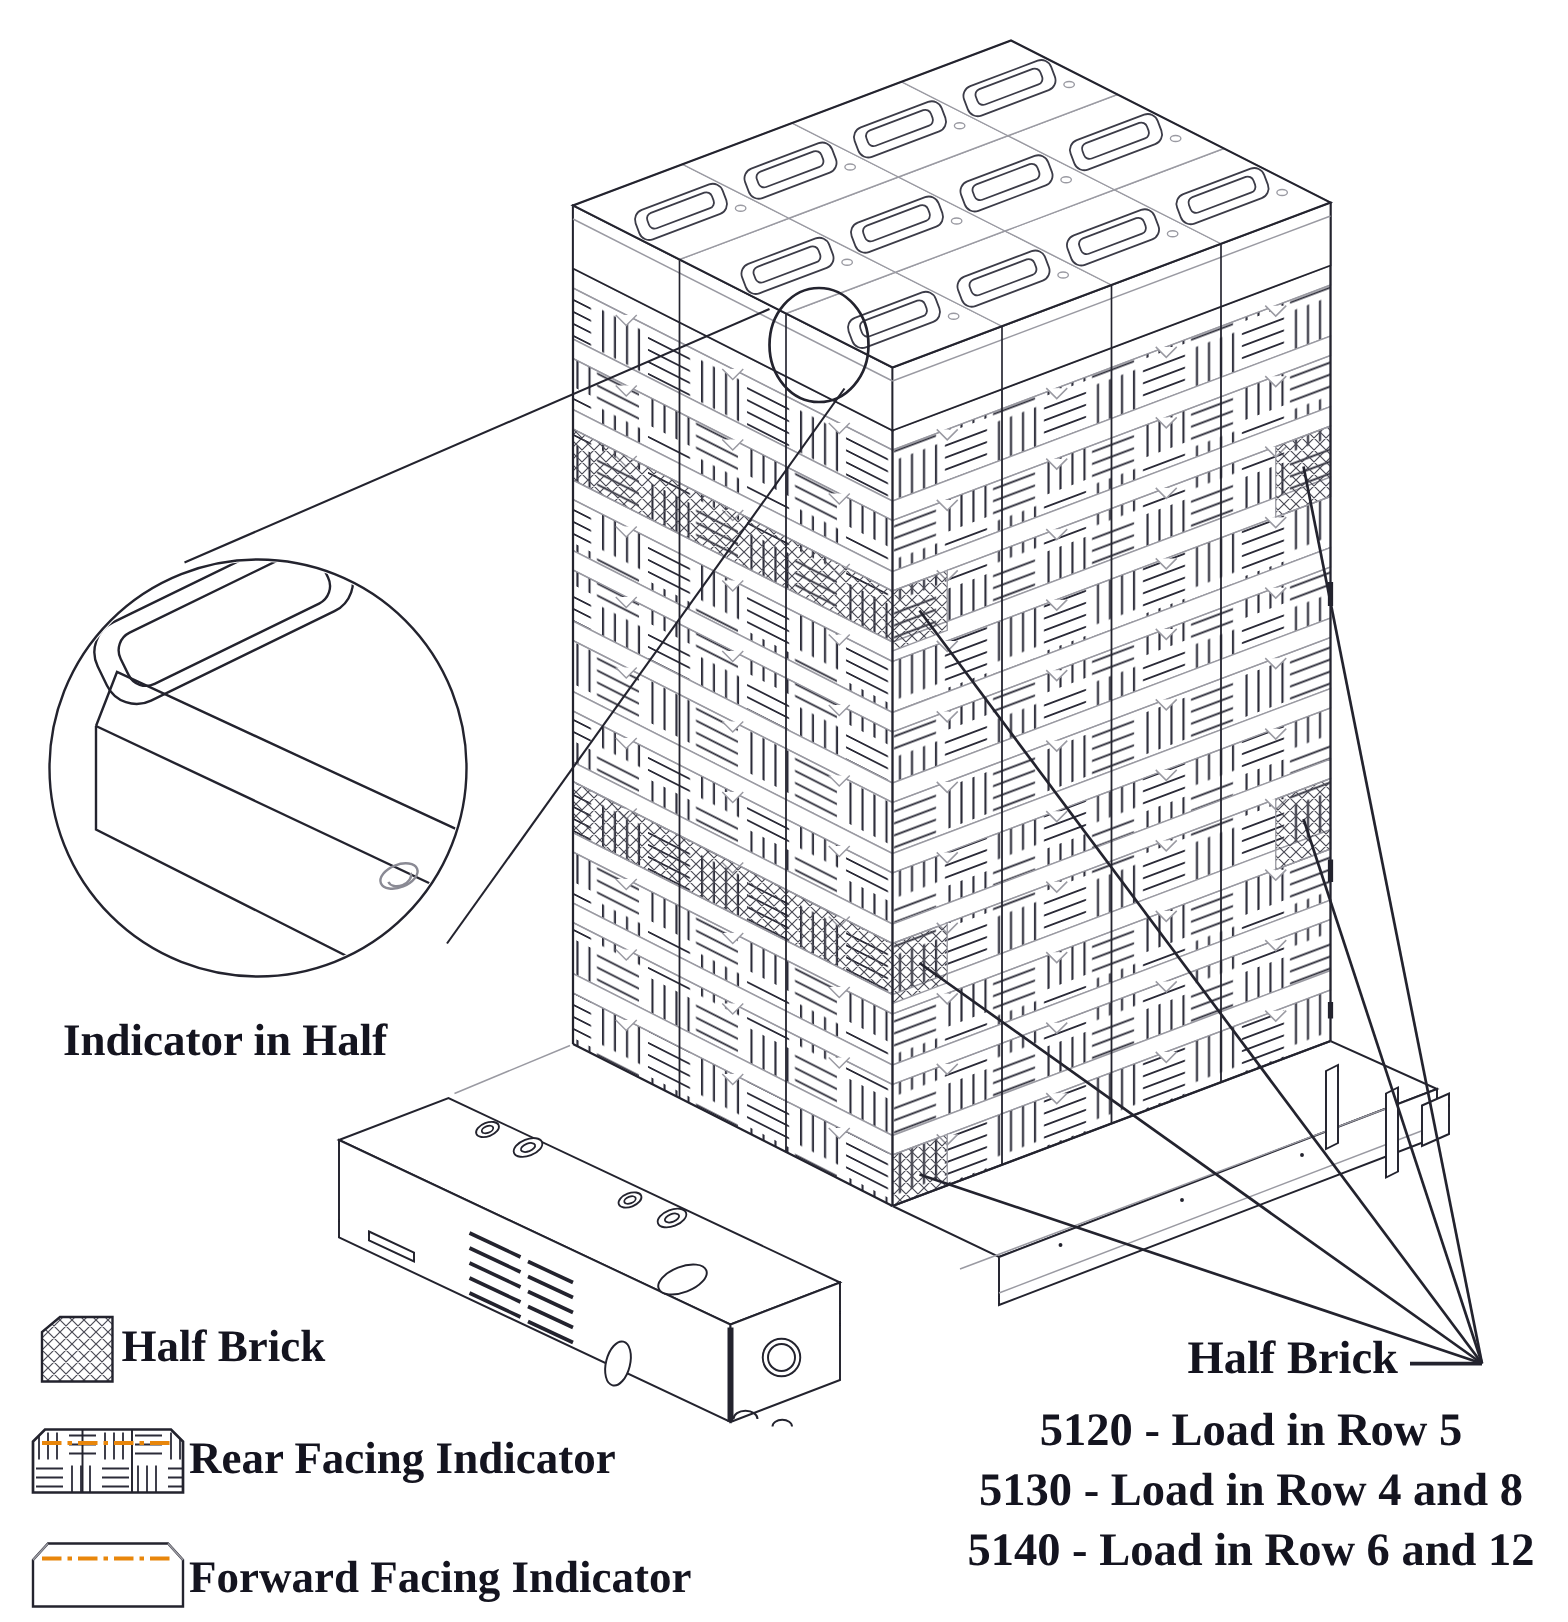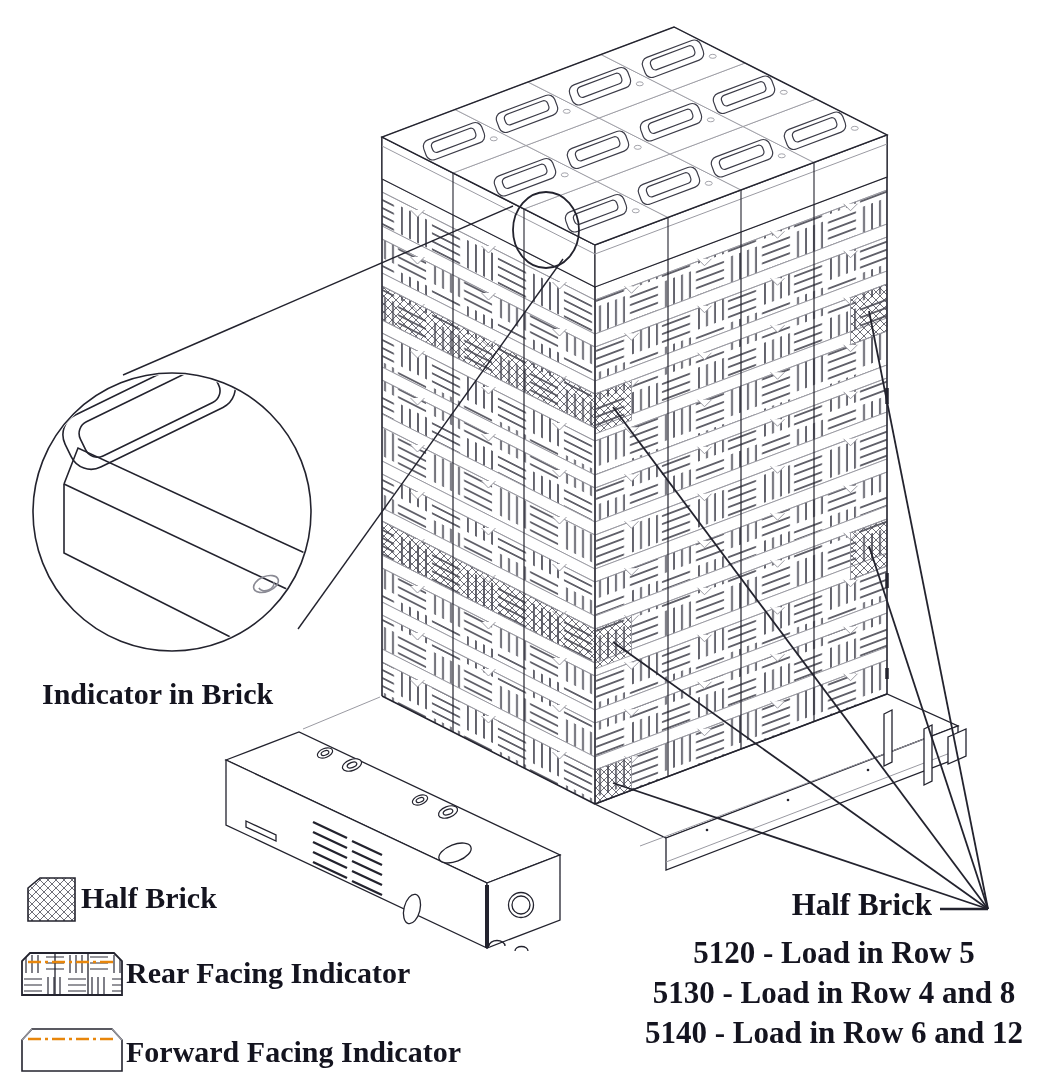--- a/index.html
+++ b/index.html
@@ -367,21 +367,21 @@
     </g>
     <g>
       <path d="M22,1071 L22,1040 L32,1029 L112,1029 L122,1040 L122,1071 Z" fill="#fff" stroke="#23232e" stroke-width="1.6"></path>
       <line x1="22" y1="1040" x2="32" y2="1029" stroke="#9a9aa2" stroke-width="1.2"></line>
       <line x1="112" y1="1029" x2="122" y2="1040" stroke="#9a9aa2" stroke-width="1.2"></line>
       <line x1="28" y1="1039" x2="116" y2="1039" stroke="#e8860b" stroke-width="2.6" stroke-dasharray="13 4 3 4"></line>
     </g>
   </g>
 </svg>
 
-<div class="lbl" style="left:42px;top:678px;">Indicator in Brick</div>
+<div class="lbl" style="left:42px;top:678px;">Indicator in Half</div>
 
 <div class="lbl" style="left:81px;top:882px;">Half Brick</div>
 <div class="lbl" style="left:126px;top:957px;">Rear Facing Indicator</div>
 <div class="lbl" style="left:126px;top:1036px;">Forward Facing Indicator</div>
 
 <div class="lbl big callout-title">Half Brick</div>
 <div class="callout-lines">
   <div>5120 - Load in Row 5</div>
   <div>5130 - Load in Row 4 and 8</div>
   <div>5140 - Load in Row 6 and 12</div>

